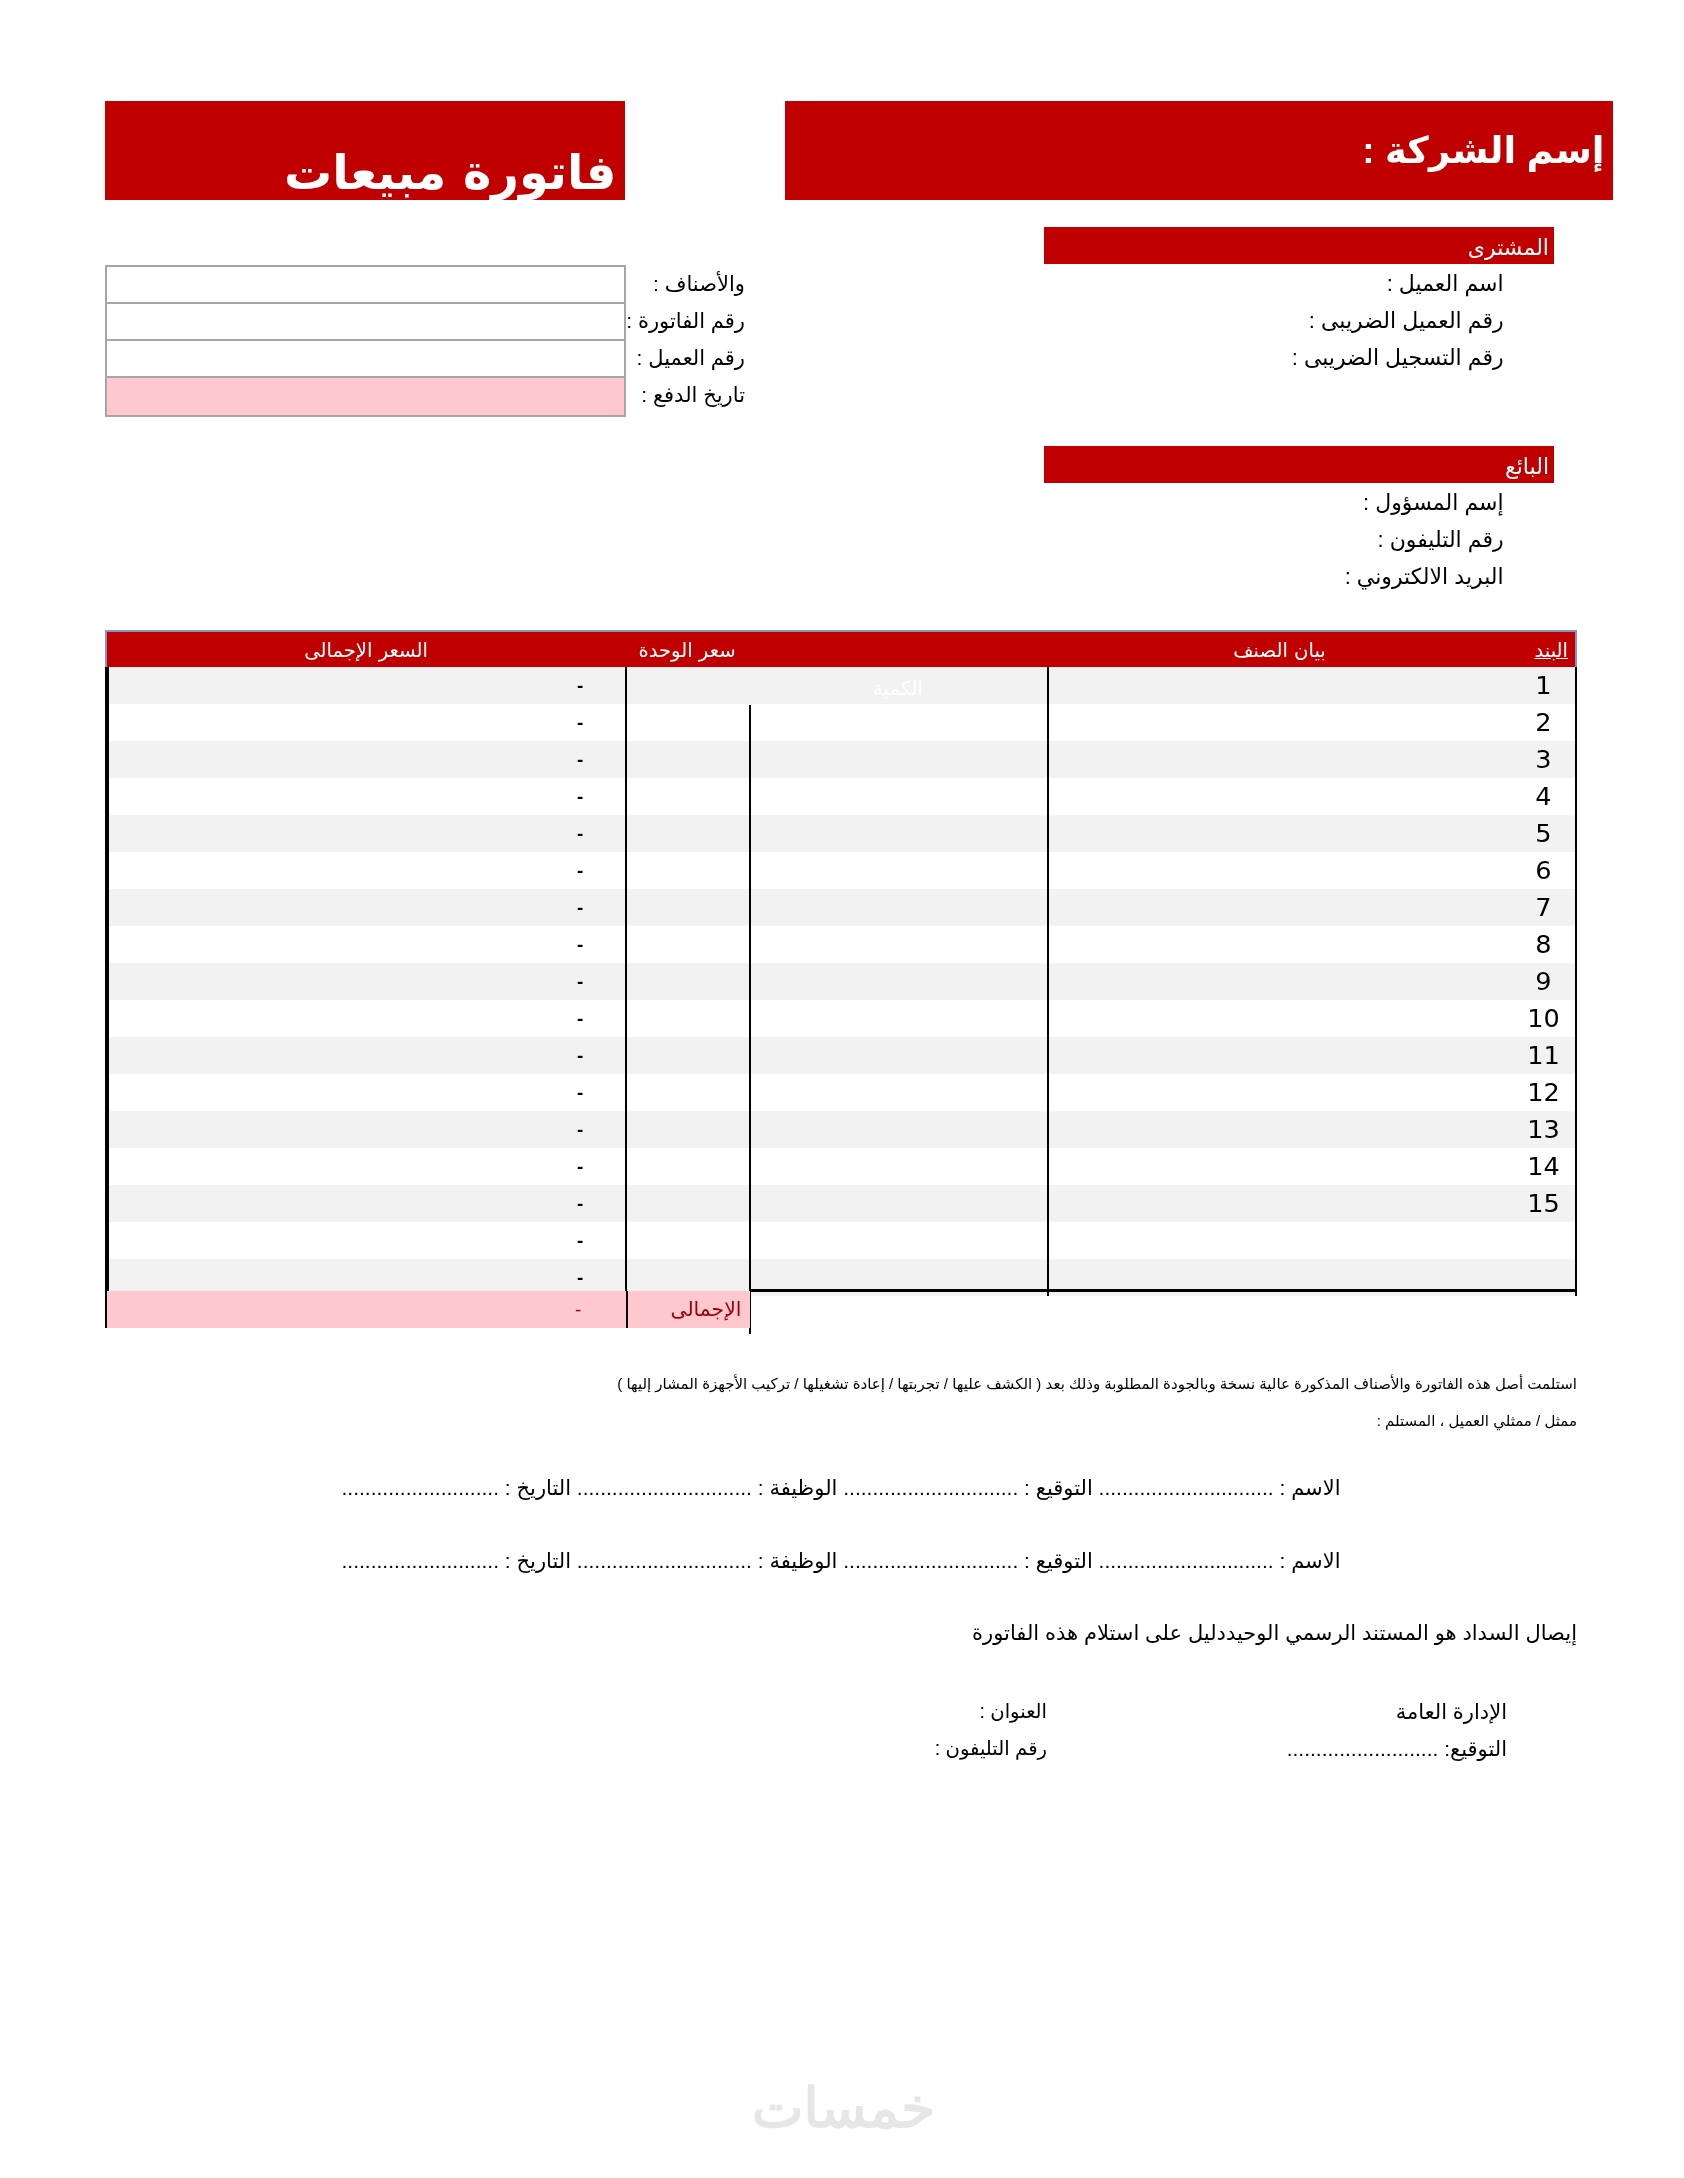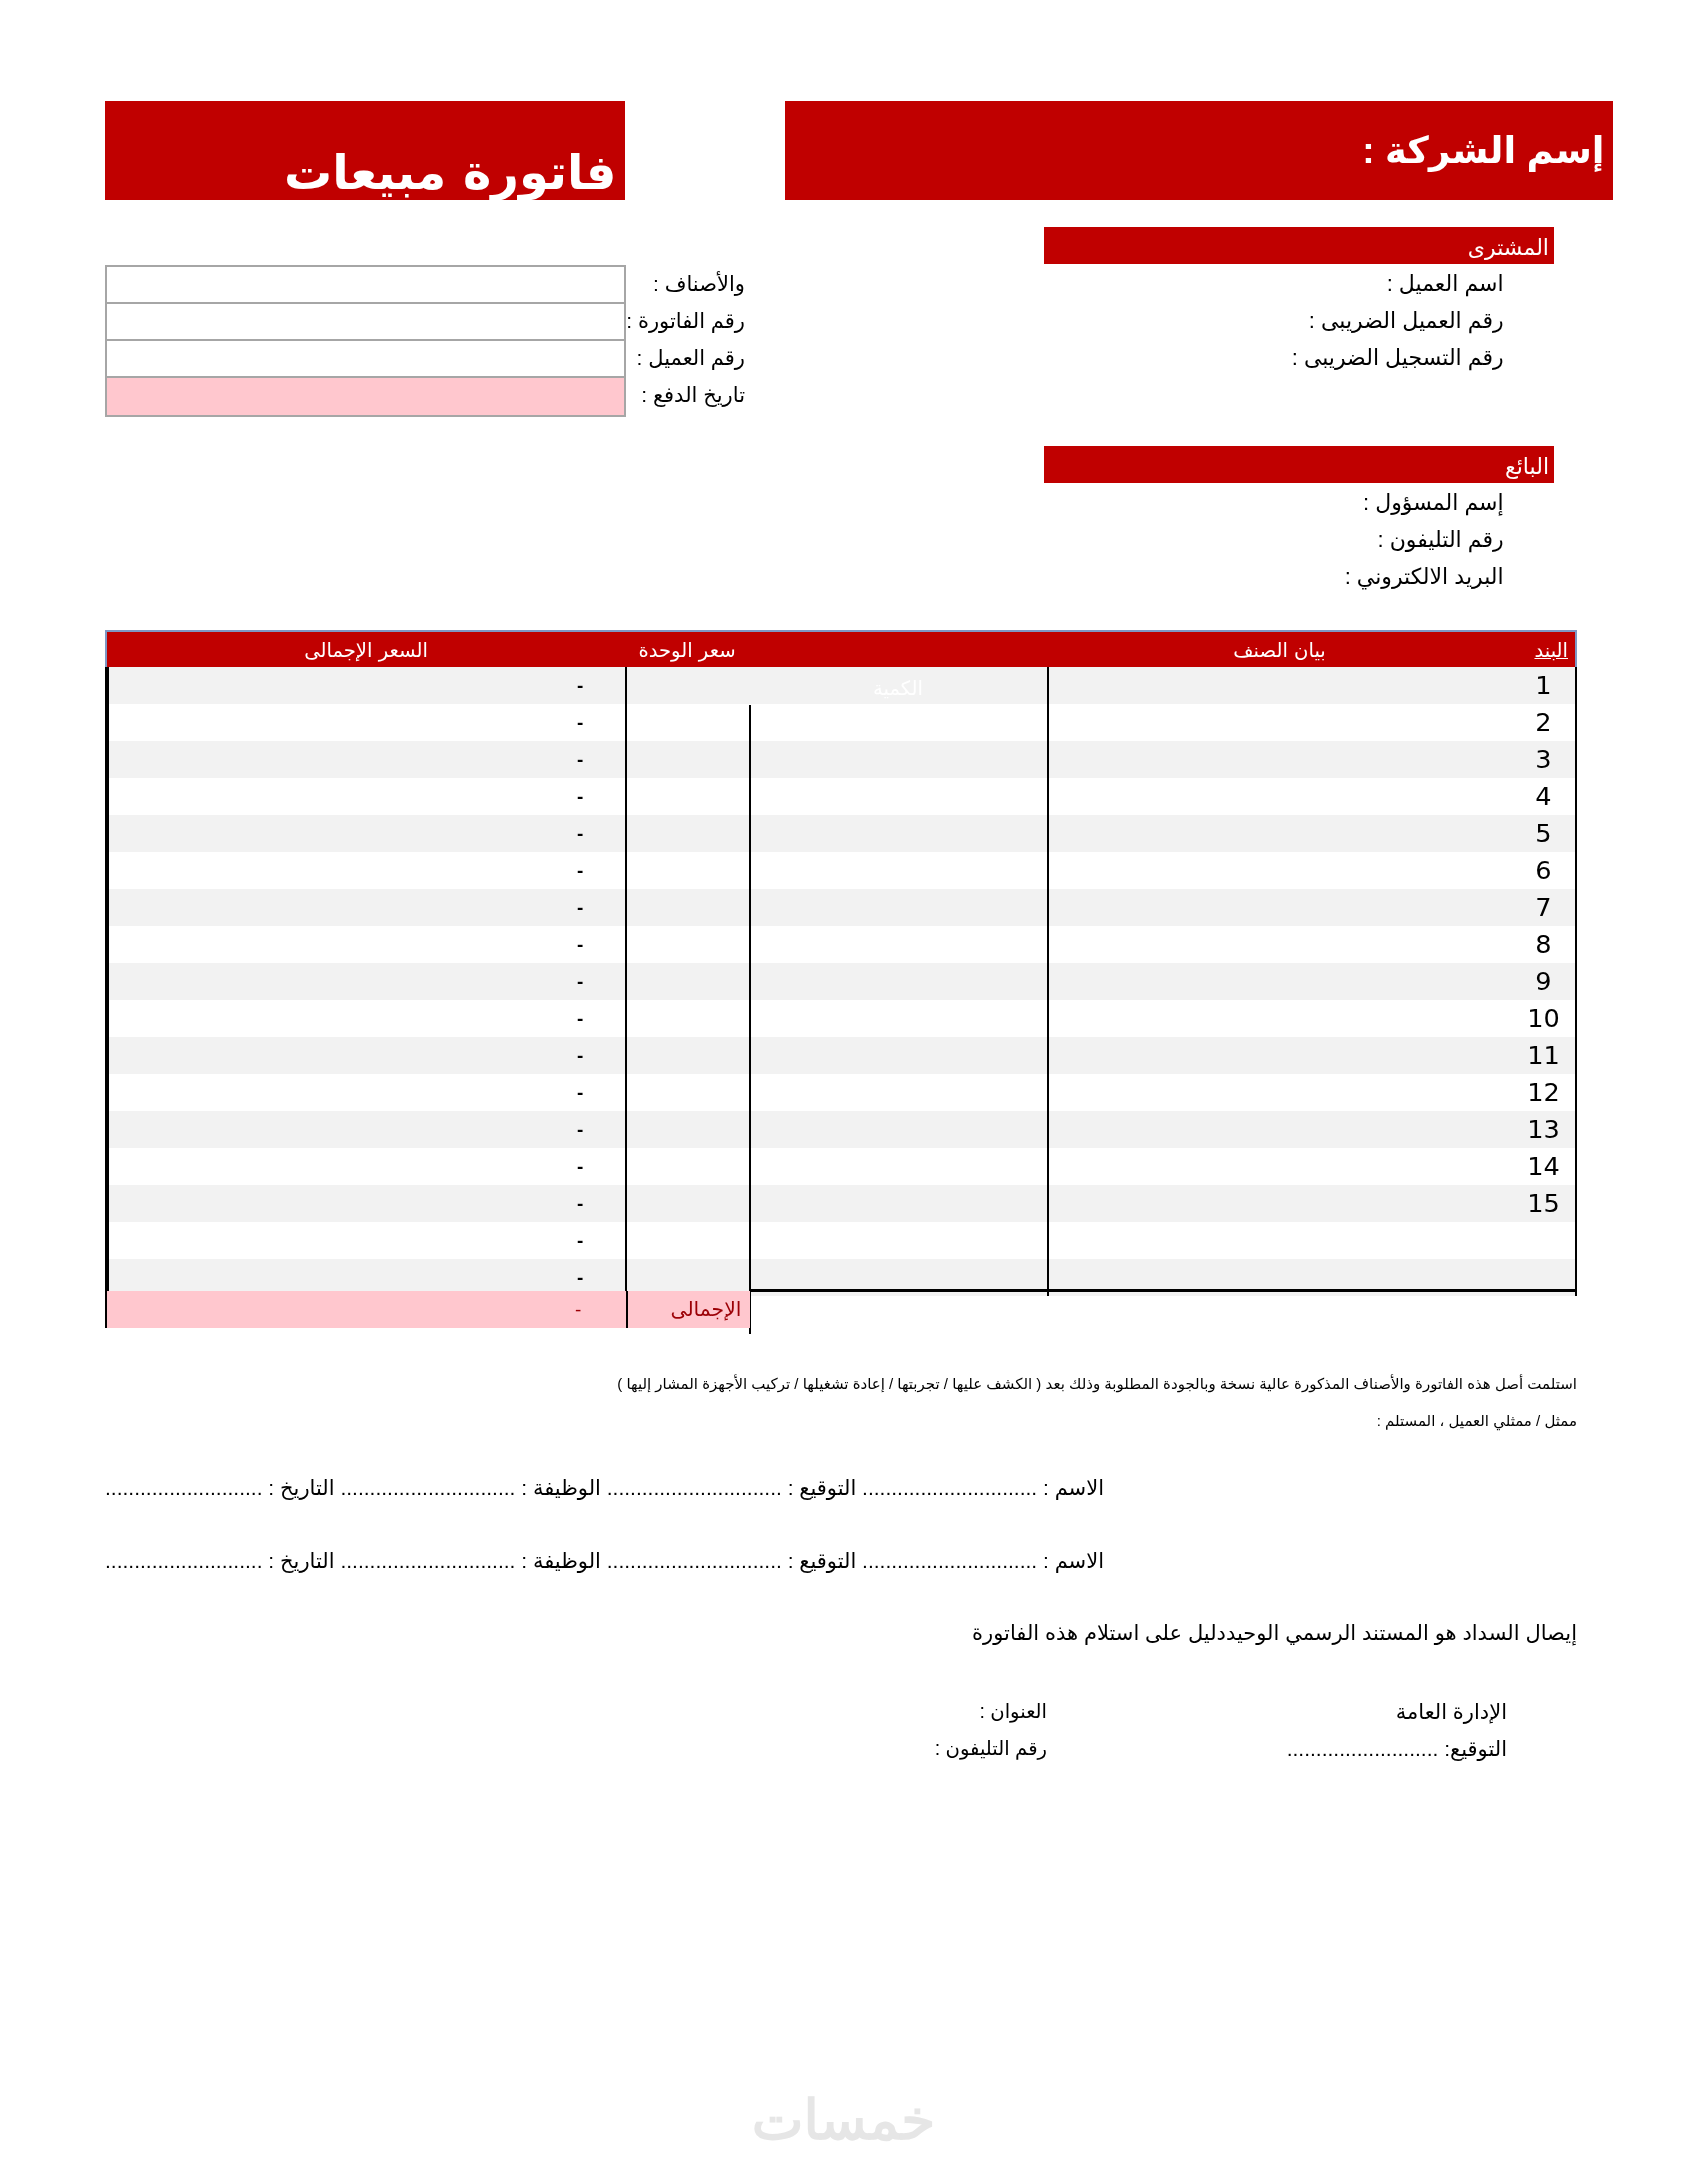--- a/index.html
+++ b/index.html
@@ -37,25 +37,25 @@
     .col-desc { width: 465px; border-left: 2.6px solid #000; }
     .col-qty { width: 298px; border-left: 2.6px solid #000; margin-top: 38px; }
     .col-unit { width: 124px; border-left: 2.6px solid #000; }
     .col-total { flex: 1; border-left: 2.6px solid #000; }
     .bottom-line { left: 749px; top: 1289px; width: 828px; height: 2.6px; background: #000; }
     .total-row { left: 105px; top: 1291px; width: 645px; height: 37px; display: flex; background: #ffc7ce; }
     .total-label { width: 124px; color: #9c0006; font-family: "DejaVu Sans", sans-serif; font-size: 20.4px; line-height: 37px; text-align: right; padding-right: 8.5px; border-left: 2.6px solid #000; }
     .total-value { flex: 1; text-align: left; padding-left: 468px; font-size: 19px; line-height: 37px; color: #9c0006; border-left: 2.6px solid #000; }
 
     .para { left: 105px; top: 1365px; width: 1472px; font-size: 15px; line-height: 37px; text-align: right; }
-    .sig-line { left: 105px; width: 1472px; font-size: 21px; white-space: nowrap; text-align: left; overflow: hidden; }
+    .sig-line { left: 105px; width: 1472px; font-size: 21px; white-space: nowrap; text-align: center; overflow: hidden; }
     .note { left: 105px; top: 1621px; width: 1472px; font-size: 21px; text-align: right; }
     .footer-left { left: 1044px; top: 1693px; width: 463px; font-size: 21px; line-height: 37px; text-align: right; }
     .footer-right { left: 749px; top: 1693px; width: 298px; font-size: 19.6px; line-height: 37px; text-align: right; }
-    .watermark { left: 733px; top: 2078px; width: 221px; height: 60px; color: #e6e6e6; font-family: Liberation Serif, serif; font-size: 55px; font-weight: bold; text-align: center; line-height: 60px; margin-top: 13px; }
+    .watermark { left: 733px; top: 2078px; width: 221px; height: 60px; color: #e6e6e6; font-family: Liberation Sans, sans-serif; font-size: 55px; font-weight: bold; text-align: center; line-height: 60px; }
   </style>
 </head>
 <body>
 
 <div class="abs red-bar title-bar">
   <span>فاتورة مبيعات</span>
 </div>
 <div class="abs red-bar company-bar">
   <span>إسم الشركة :</span>
 </div>

